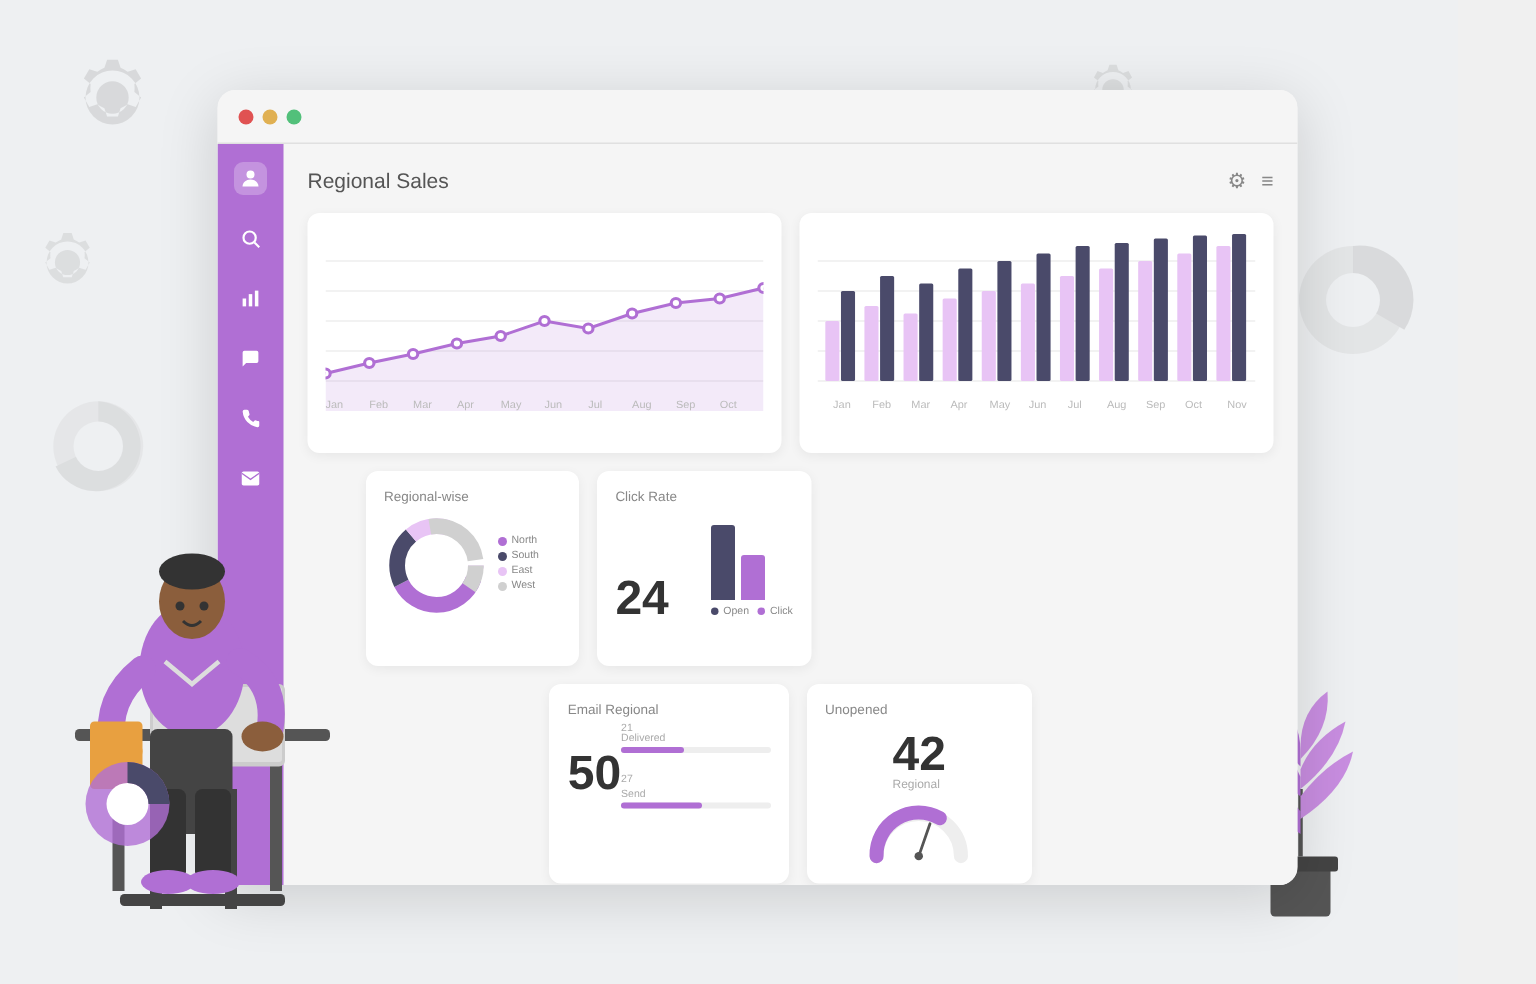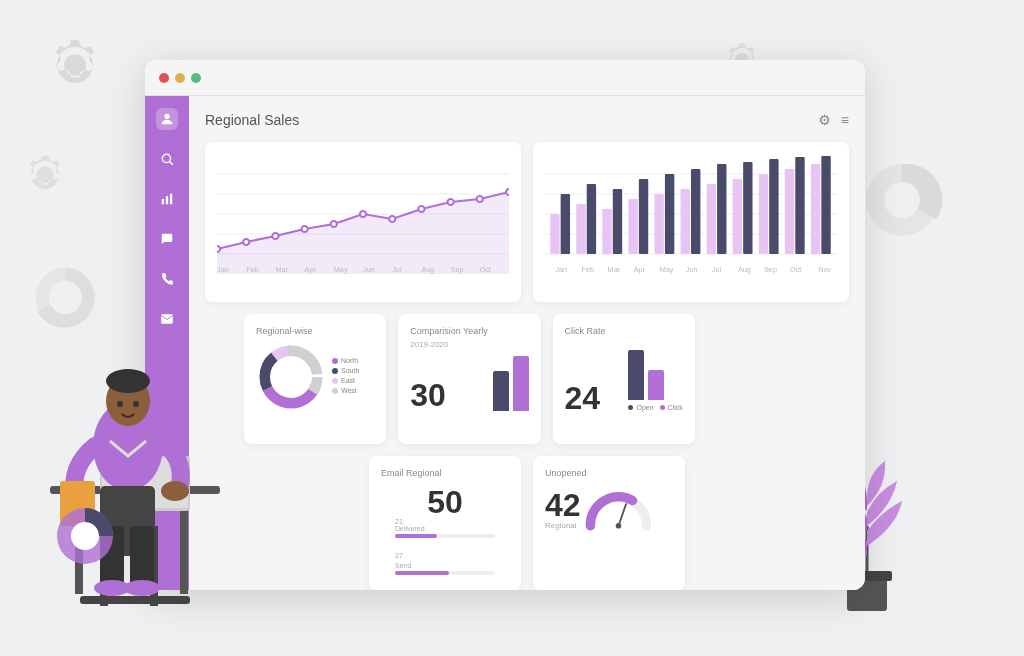--- a/index.html
+++ b/index.html
@@ -511,31 +511,20 @@
                 <span>East</span>
               </div>
               <div class="legend-item">
                 <div class="legend-dot" style="background:#d0d0d0;"></div>
                 <span>West</span>
               </div>
             </div>
           </div>
         </div>
 
-        <div class="card" style="min-height:130px;">
-          <div class="stat-card-title">Comparision Yearly</div>
-          <div class="stat-card-subtitle">2019-2020</div>
-          <div style="display:flex;align-items:flex-end;justify-content:space-between;">
-            <div class="stat-card-number">30</div>
-            <div style="display:flex;align-items:flex-end;gap:4px;height:60px;">
-              <div style="width:16px;height:40px;background:#4a4a6a;border-radius:2px 2px 0 0;"></div>
-              <div style="width:16px;height:55px;background:#b06fd4;border-radius:2px 2px 0 0;"></div>
-            </div>
-          </div>
-        </div>
 
         <div class="card" style="min-height:130px;">
           <div class="stat-card-title">Click Rate</div>
           <div style="display:flex;align-items:flex-end;justify-content:space-between;">
             <div class="stat-card-number">24</div>
             <div>
               <div style="display:flex;align-items:flex-end;gap:4px;height:60px;margin-bottom:4px;">
                 <div style="width:16px;height:50px;background:#4a4a6a;border-radius:2px 2px 0 0;"></div>
                 <div style="width:16px;height:30px;background:#b06fd4;border-radius:2px 2px 0 0;"></div>
               </div>
@@ -556,21 +545,21 @@
         <div style="min-height:130px;"></div>
 
       </div>
 
       <div style="display:grid;grid-template-columns:1fr 1fr 1fr 1fr;gap:12px;margin-top:12px;">
 
         <div></div>
 
         <div class="card" style="min-height:110px;grid-column:2;">
           <div class="stat-card-title">Email Regional</div>
-          <div style="display:flex;align-items:center;justify-content:space-between;margin-top:4px;flex-direction:column;">
+          <div style="display:flex;align-items:center;justify-content:space-between;margin-top:4px;">
             <div class="stat-card-number">50</div>
             <div style="width:100px;">
               <div class="progress-item">
                 <div style="display:flex;justify-content:space-between;">
                   <span class="progress-label">21</span>
                 </div>
                 <div style="font-size:7px;color:#aaa;margin-bottom:2px;">Delivered</div>
                 <div class="progress-bar-bg">
                   <div class="progress-bar-fill" style="width:42%;background:#b06fd4;"></div>
                 </div>
@@ -581,21 +570,21 @@
                 <div class="progress-bar-bg">
                   <div class="progress-bar-fill" style="width:54%;background:#b06fd4;"></div>
                 </div>
               </div>
             </div>
           </div>
         </div>
 
         <div class="card" style="min-height:110px;grid-column:3;">
           <div class="stat-card-title">Unopened</div>
-          <div style="display:flex;align-items:center;justify-content:flex-start;">
+          <div style="display:flex;align-items:center;justify-content:center;flex-direction:column;">
             <div>
               <div class="stat-card-number">42</div>
               <div style="font-size:8px;color:#aaa;">Regional</div>
             </div>
 
             <svg viewBox="0 0 80 50" width="75" height="50">
 
               <path d="M10 45 A30 30 0 0 1 70 45" fill="none" stroke="#eee" stroke-width="10" stroke-linecap="round"></path>
 
               <path d="M10 45 A30 30 0 0 1 55 18" fill="none" stroke="#b06fd4" stroke-width="10" stroke-linecap="round"></path>

